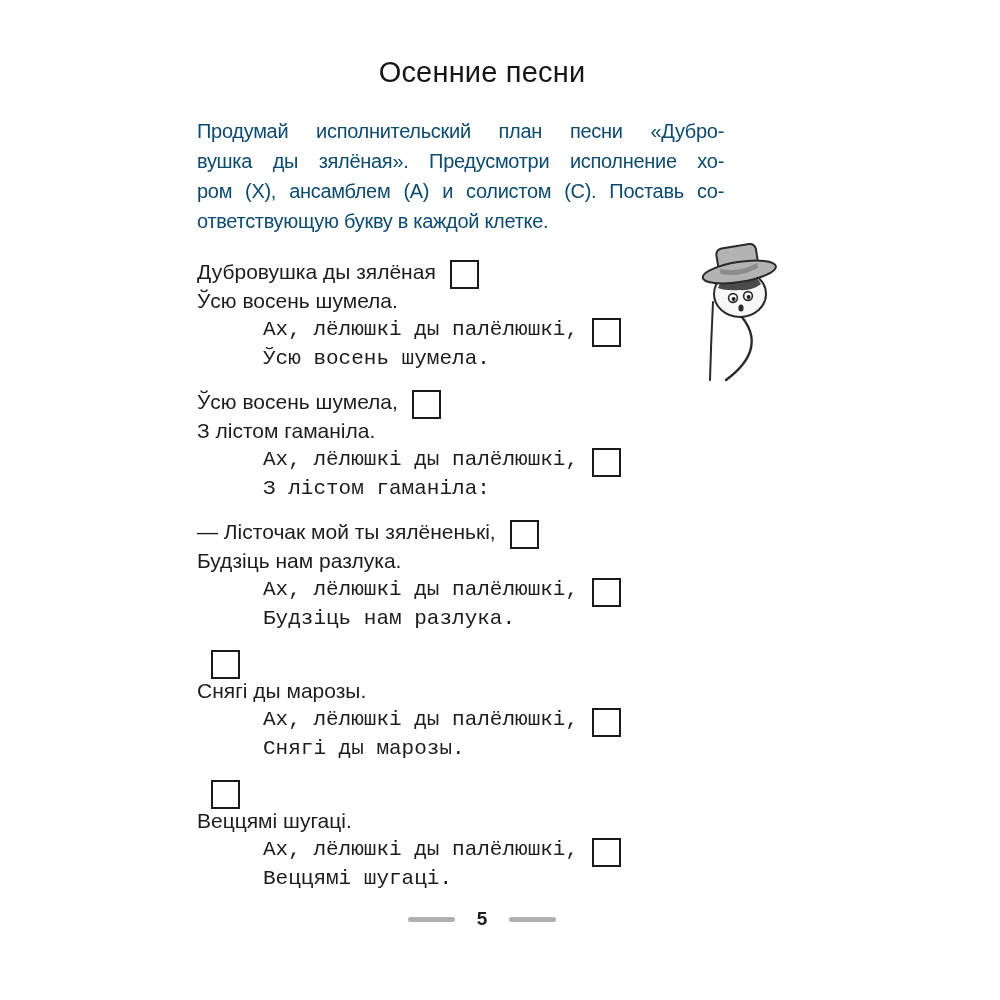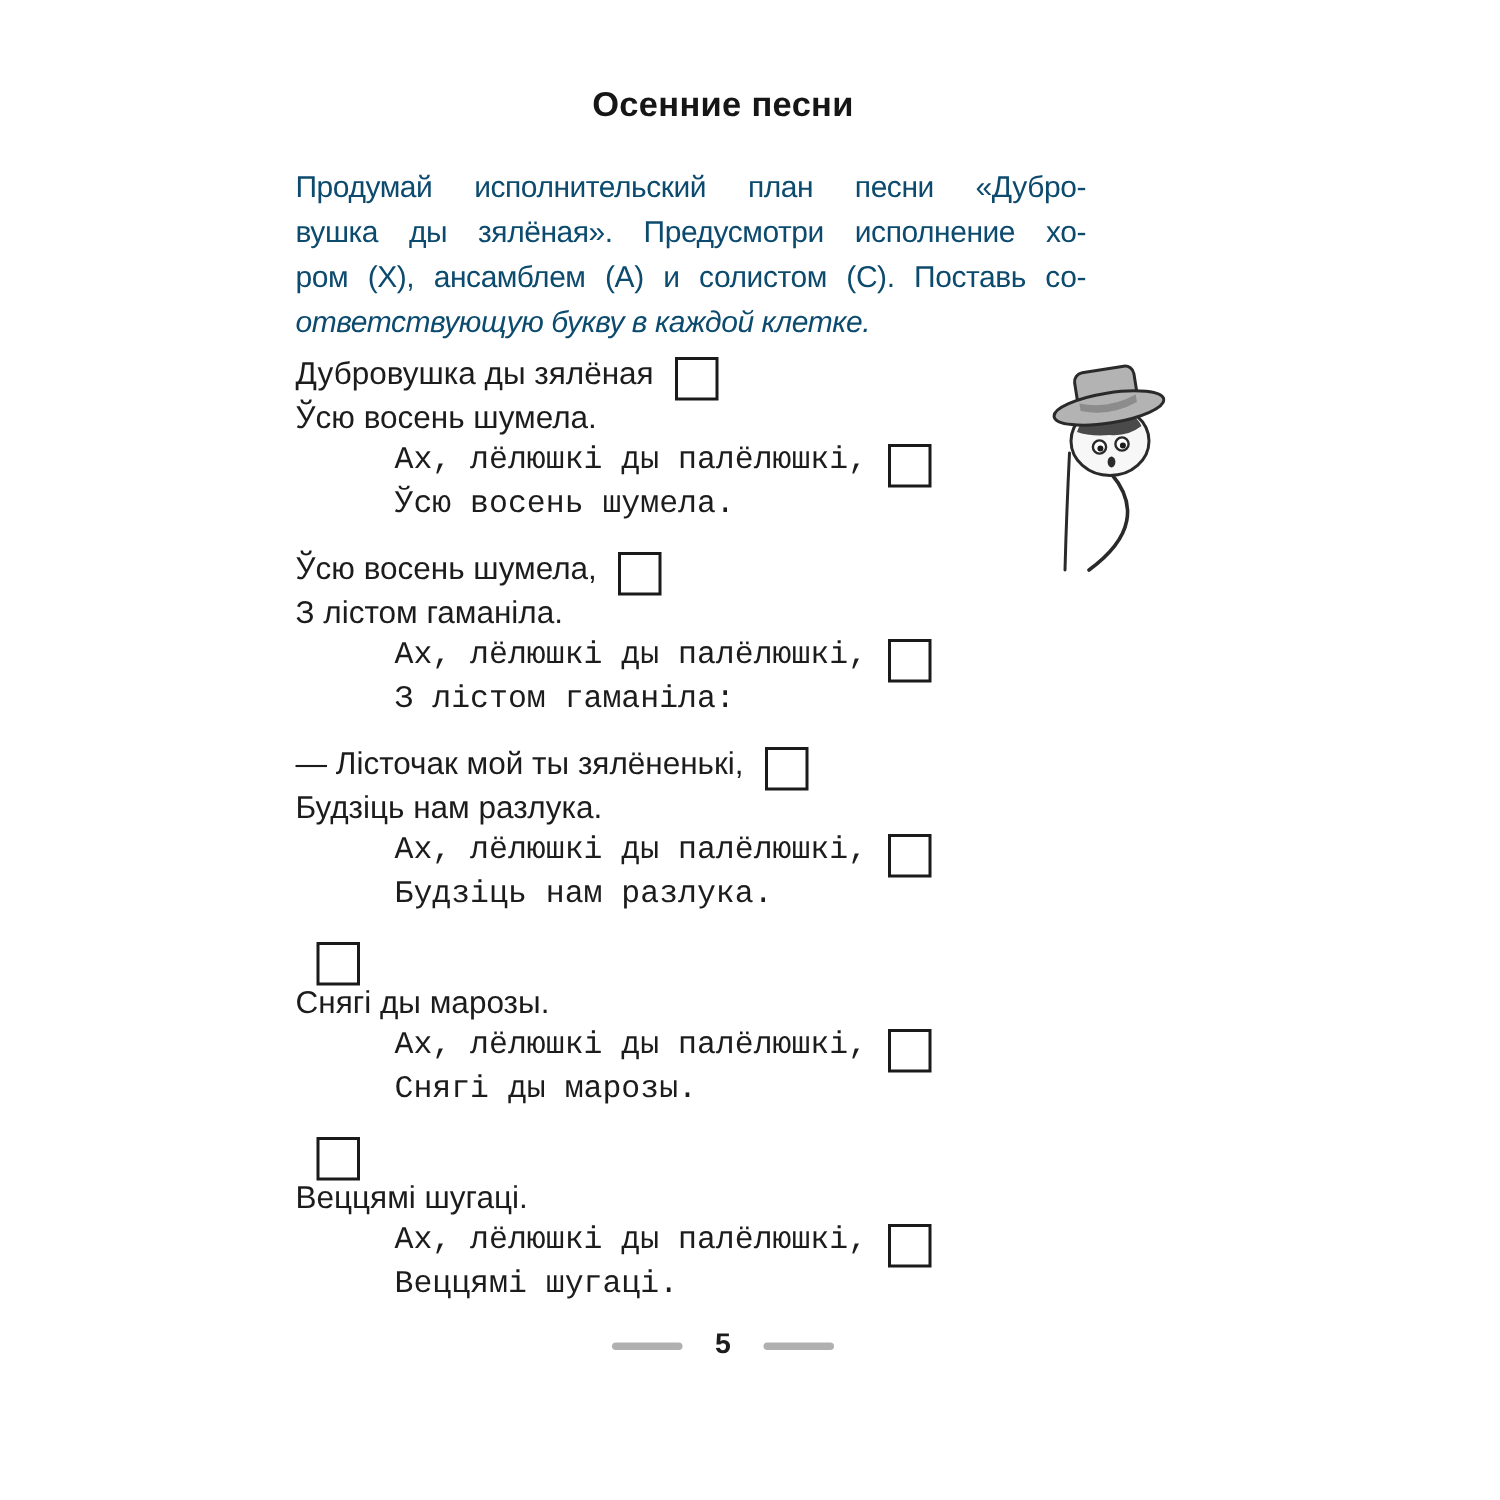--- a/index.html
+++ b/index.html
@@ -17,22 +17,22 @@
   .content {
     position: absolute;
     left: 197px;
     top: 56px;
     width: 570px;
   }
 
   .title {
     width: 570px;
     text-align: center;
-    font-size: 23px;
-    font-weight: bold;
+    font-size: 29px;
+    font-weight: normal;
     letter-spacing: 0.2px;
     margin-bottom: 27px;
     color: #161616;
   }
 
   .instructions {
     width: 527px;
     font-size: 20px;
     line-height: 30px;
     letter-spacing: -0.3px;
@@ -41,24 +41,23 @@
   .instr-line {
     text-align: justify;
     text-align-last: justify;
     white-space: normal;
     height: 30px;
     overflow: visible;
   }
   .instr-line.last {
     text-align: left;
     text-align-last: left;
-    font-style: italic;
-  }
-
-  .verses { margin-top: 5px; font-size: 21px; line-height: 29px; }
+  }
+
+  .verses { margin-top: 21px; font-size: 21px; line-height: 29px; }
   .verse { margin-bottom: 14px; }
   .line { display: flex; align-items: baseline; height: 29px; }
   .line .text { white-space: pre; }
   .line.indent { padding-left: 66px; font-family: Liberation Mono, monospace; }
 
   .checkbox {
     flex: none;
     width: 29px;
     height: 29px;
     border: 2px solid #1a1a1a;

